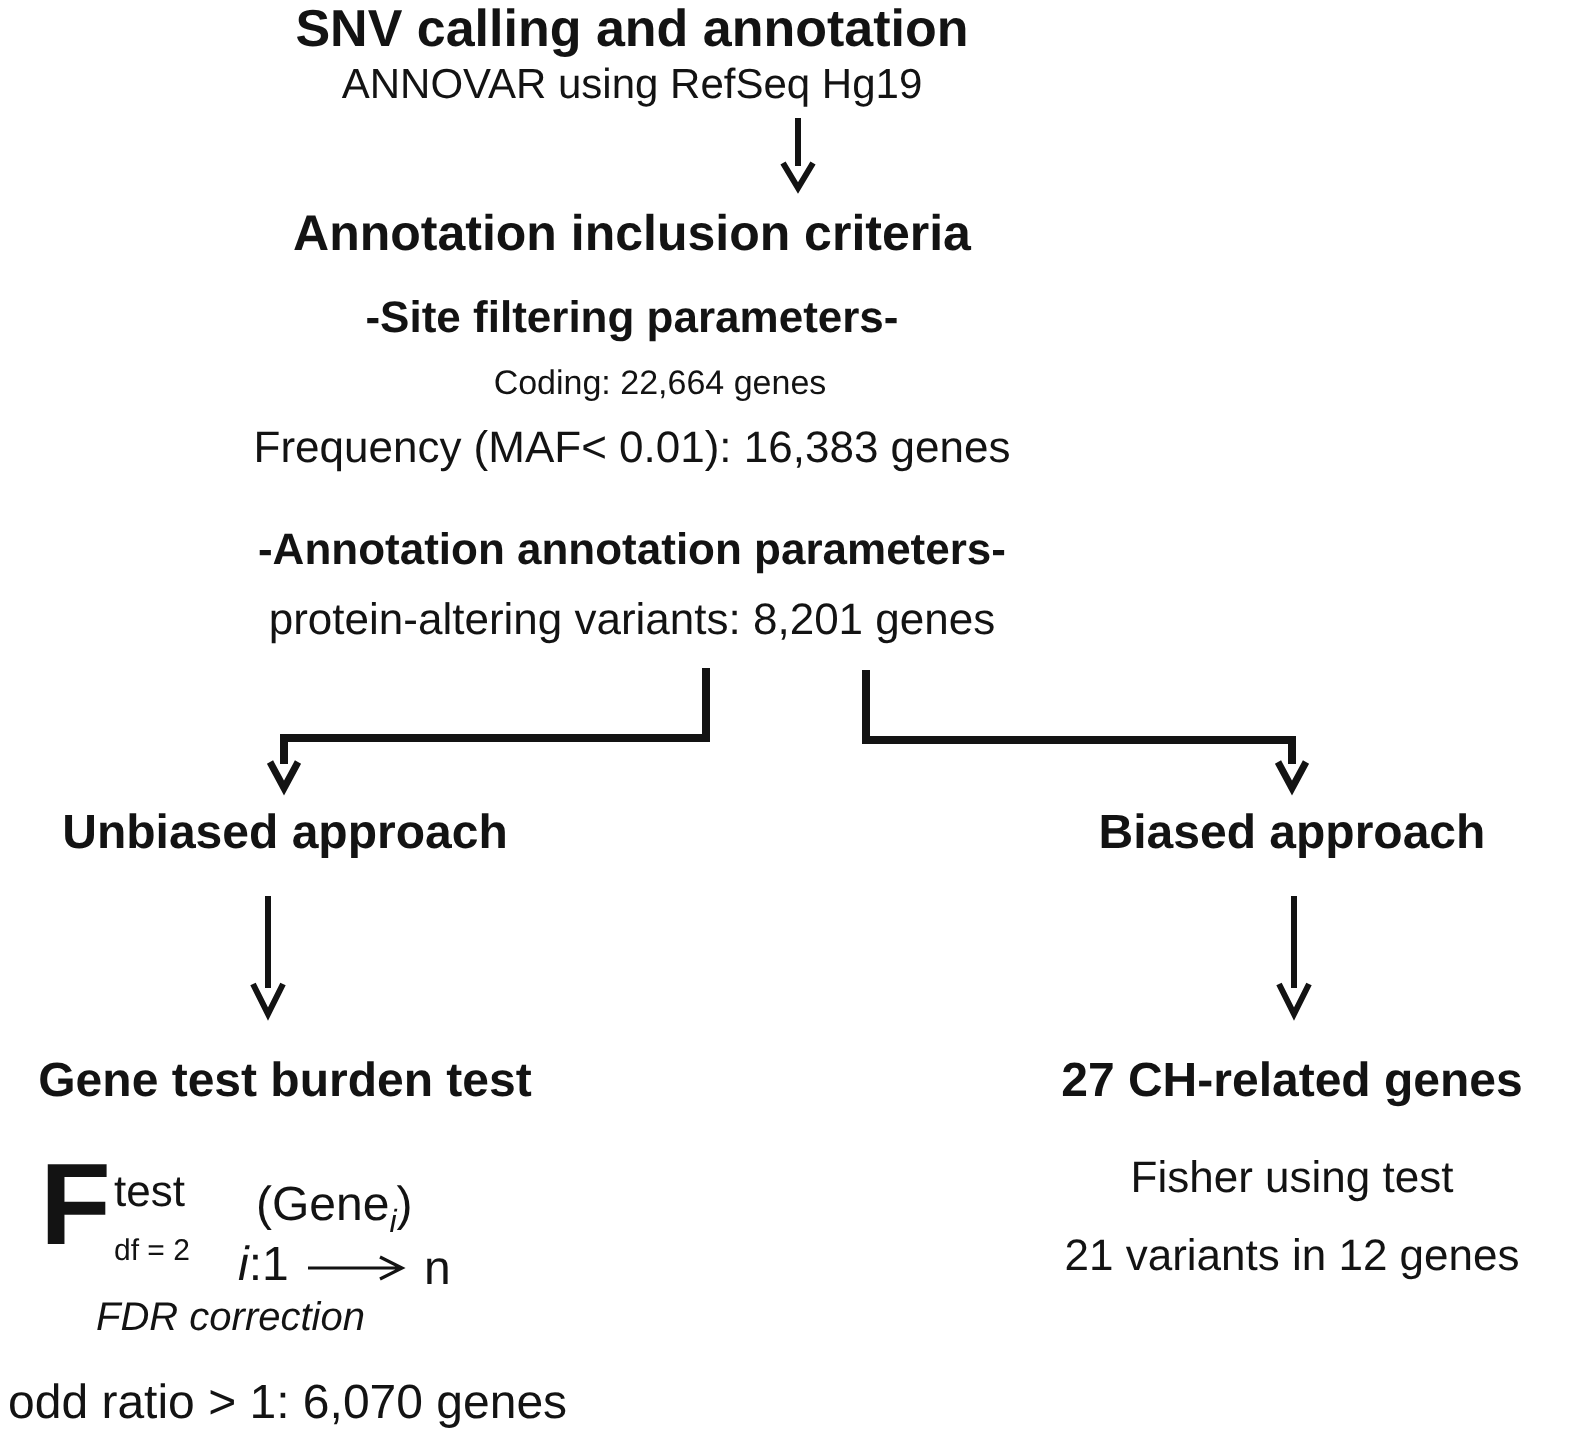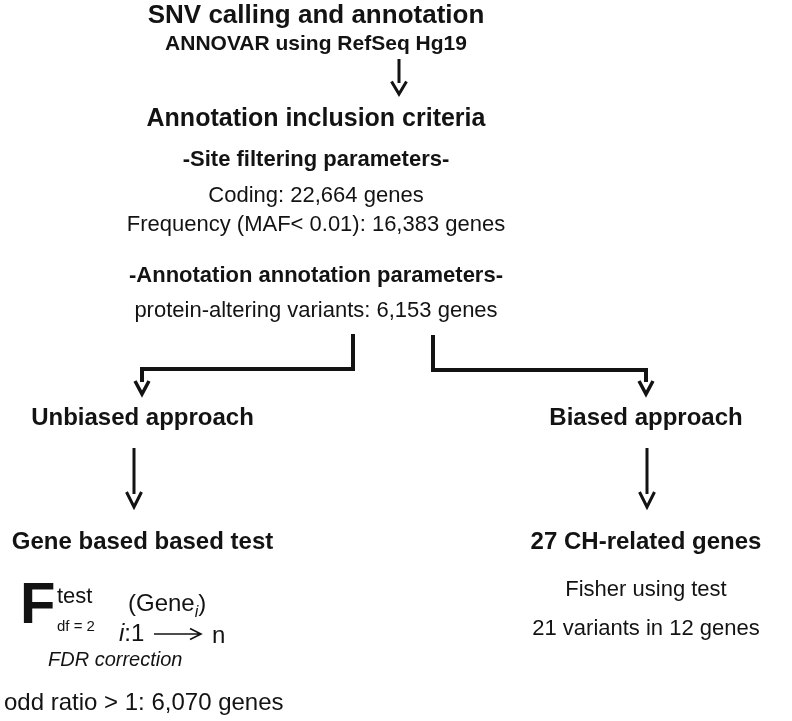--- a/index.html
+++ b/index.html
@@ -4,24 +4,24 @@
 <style>
   html,body{margin:0;padding:0;background:#ffffff;}
   .page{
     position:relative;width:792px;height:721px;background:#ffffff;
     font-family:"Liberation Sans", sans-serif;color:#131313;overflow:hidden;
   }
   .abs{position:absolute;}
   .cline{position:absolute;left:0;width:632px;text-align:center;line-height:1.15;}
   .b{font-weight:bold;}
   .title{top:0;font-size:26px;}
-  .subtitle{top:31px;font-size:21px;font-weight:bold;}
+  .subtitle{top:31px;font-size:21px;}
   .criteria-heading{top:103px;font-size:25px;}
   .site-heading{top:146px;font-size:22px;}
-  .coding{top:182px;font-size:22px;}
+  .coding{top:182px;font-size:17px;margin-left:14px;}
   .frequency{top:211px;font-size:22px;}
   .annot-heading{top:262px;font-size:22px;}
   .protein{top:297px;font-size:22px;}
   .col-left{left:0;width:285px;text-align:center;position:absolute;line-height:1.1;}
   .col-right{left:508px;width:276px;text-align:center;position:absolute;line-height:1.1;}
   .approach{top:404px;font-size:24px;}
   .result-heading{top:528px;font-size:24px;}
   .fisher{top:577px;font-size:22px;}
   .variants{top:616px;font-size:22px;}
   .odd-ratio{left:4px;top:688px;font-size:24px;}
@@ -44,24 +44,24 @@
 <div class="page">
 
   <div class="cline title b">SNV calling and annotation</div>
   <div class="cline subtitle">ANNOVAR using RefSeq Hg19</div>
 
   <div class="cline criteria-heading b">Annotation inclusion criteria</div>
   <div class="cline site-heading b">-Site filtering parameters-</div>
   <div class="cline coding">Coding: 22,664 genes</div>
   <div class="cline frequency">Frequency (MAF&lt; 0.01): 16,383 genes</div>
   <div class="cline annot-heading b">-Annotation annotation parameters-</div>
-  <div class="cline protein">protein-altering variants: 6,153 genes</div>
+  <div class="cline protein">protein-altering variants: 8,201 genes</div>
 
   <div class="col-left approach b">Unbiased approach</div>
-  <div class="col-left result-heading b">Gene based based test</div>
+  <div class="col-left result-heading b">Gene test burden test</div>
 
   <div class="formula">
     <span class="abs f-big">F</span>
     <span class="abs f-sup">test</span>
     <span class="abs f-sub">df = 2</span>
     <span class="abs f-gene"><span>(Gene</span><sub>i</sub><span>)</span></span>
     <span class="abs f-range-start"><span class="it">i</span><span>:1</span></span>
     <svg class="abs f-range-arrow" width="58" height="14" viewBox="0 0 58 14">
       <path d="M1 7 H47 M37 1.5 L48 7 L37 12.5" stroke="#131313" stroke-width="1.6" fill="none"></path>
     </svg>

